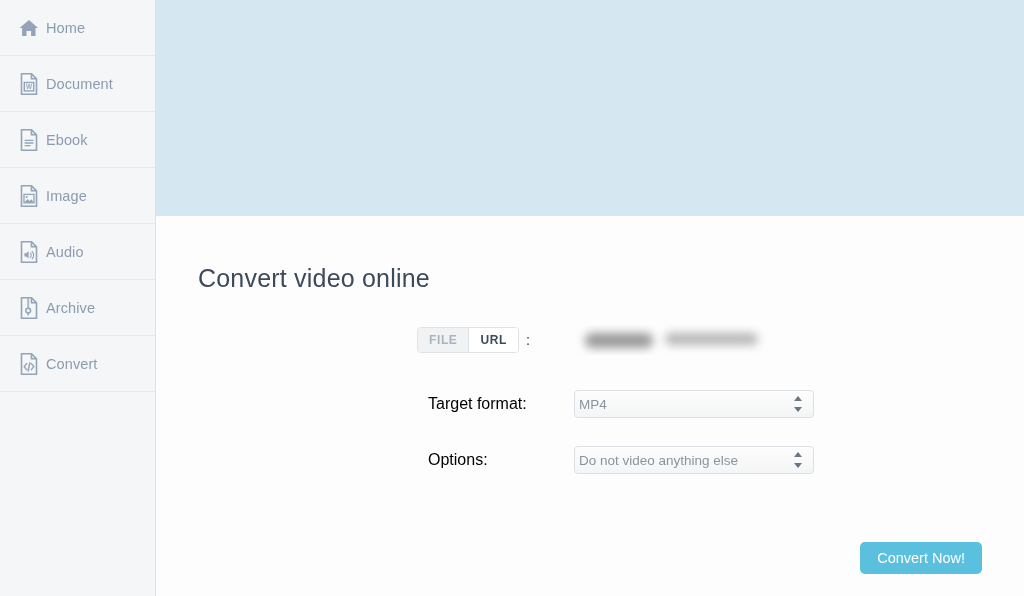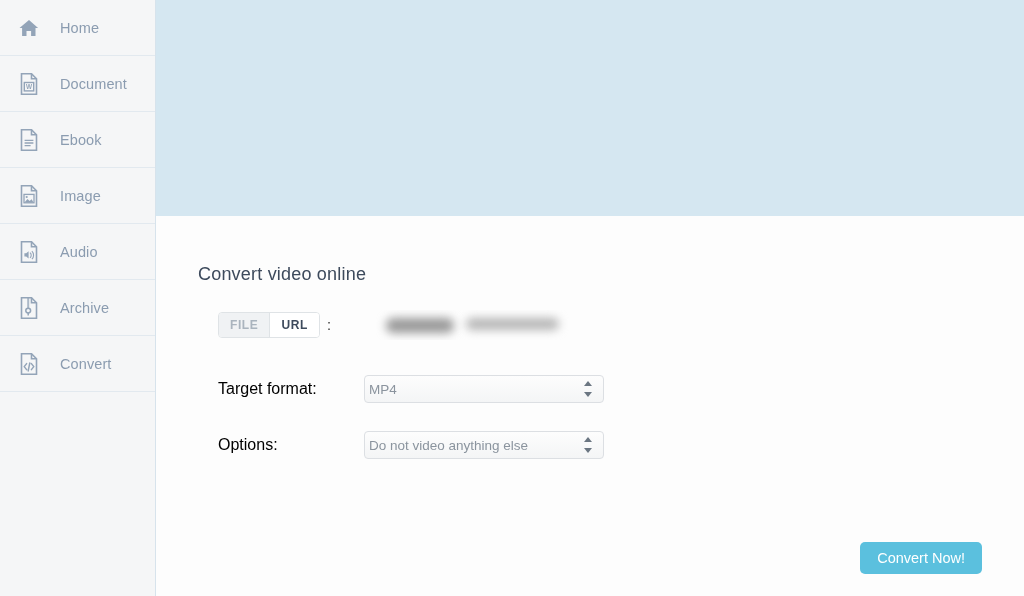--- a/index.html
+++ b/index.html
@@ -39,21 +39,21 @@
   .nav-item:last-of-type { box-shadow: inset 0 -1px 0 #e2e9ef; }
   .nav-icon {
     width: 22px;
     height: 24px;
     flex: 0 0 22px;
     display: block;
     color: #93a4b8;
   }
   .nav-icon svg { display: block; width: 22px; height: 24px; }
   .nav-label {
-    margin-left: 20px;
+    margin-left: 6px;
     font-size: 14.5px;
     color: #8b9cb0;
     letter-spacing: 0.1px;
     white-space: nowrap;
     text-align: right;
   }
   .nav-item.active .nav-icon { color: #3c4d63; }
   .nav-item.active .nav-label { color: #37485e; font-weight: bold; }
 
   
@@ -82,32 +82,33 @@
     height: 216px;
     background: #d5e7f1;
   }
   .content {
     position: relative;
     height: 380px;
     background: #fdfdfd;
     padding: 48px 0 0 42px;
   }
   .page-title {
-    font-size: 18px;
+    font-size: 25px;
     font-weight: normal;
     color: #3d4a5c;
     letter-spacing: 0.2px;
-    margin-bottom: 25px;
+    margin-bottom: 32px;
   }
 
   .form-row {
     display: flex;
     align-items: center;
     margin-bottom: 26px;
     height: 30px;
+    justify-content: center;
   }
   .form-label {
     width: 146px;
     flex: 0 0 146px;
     font-size: 16px;
     color: #000000;
     padding-left: 20px;
   }
 
   

